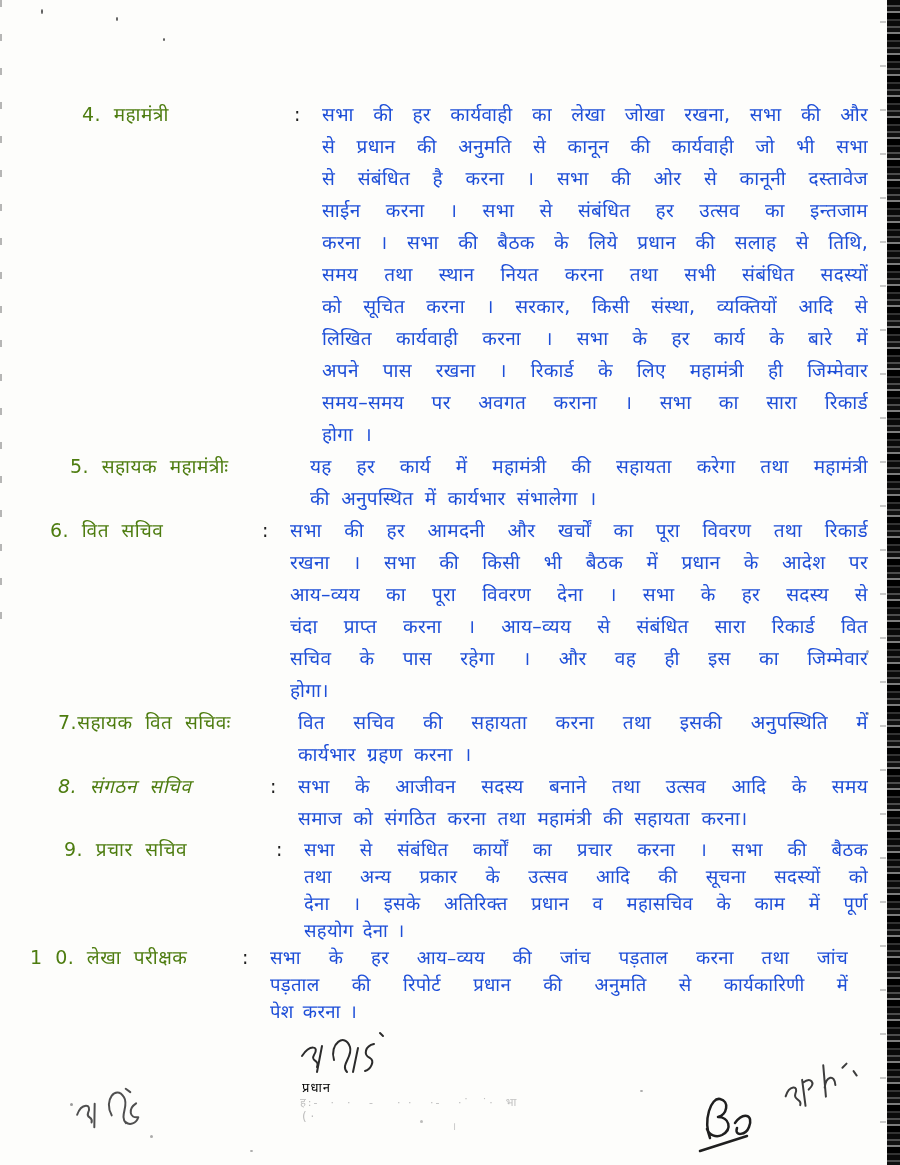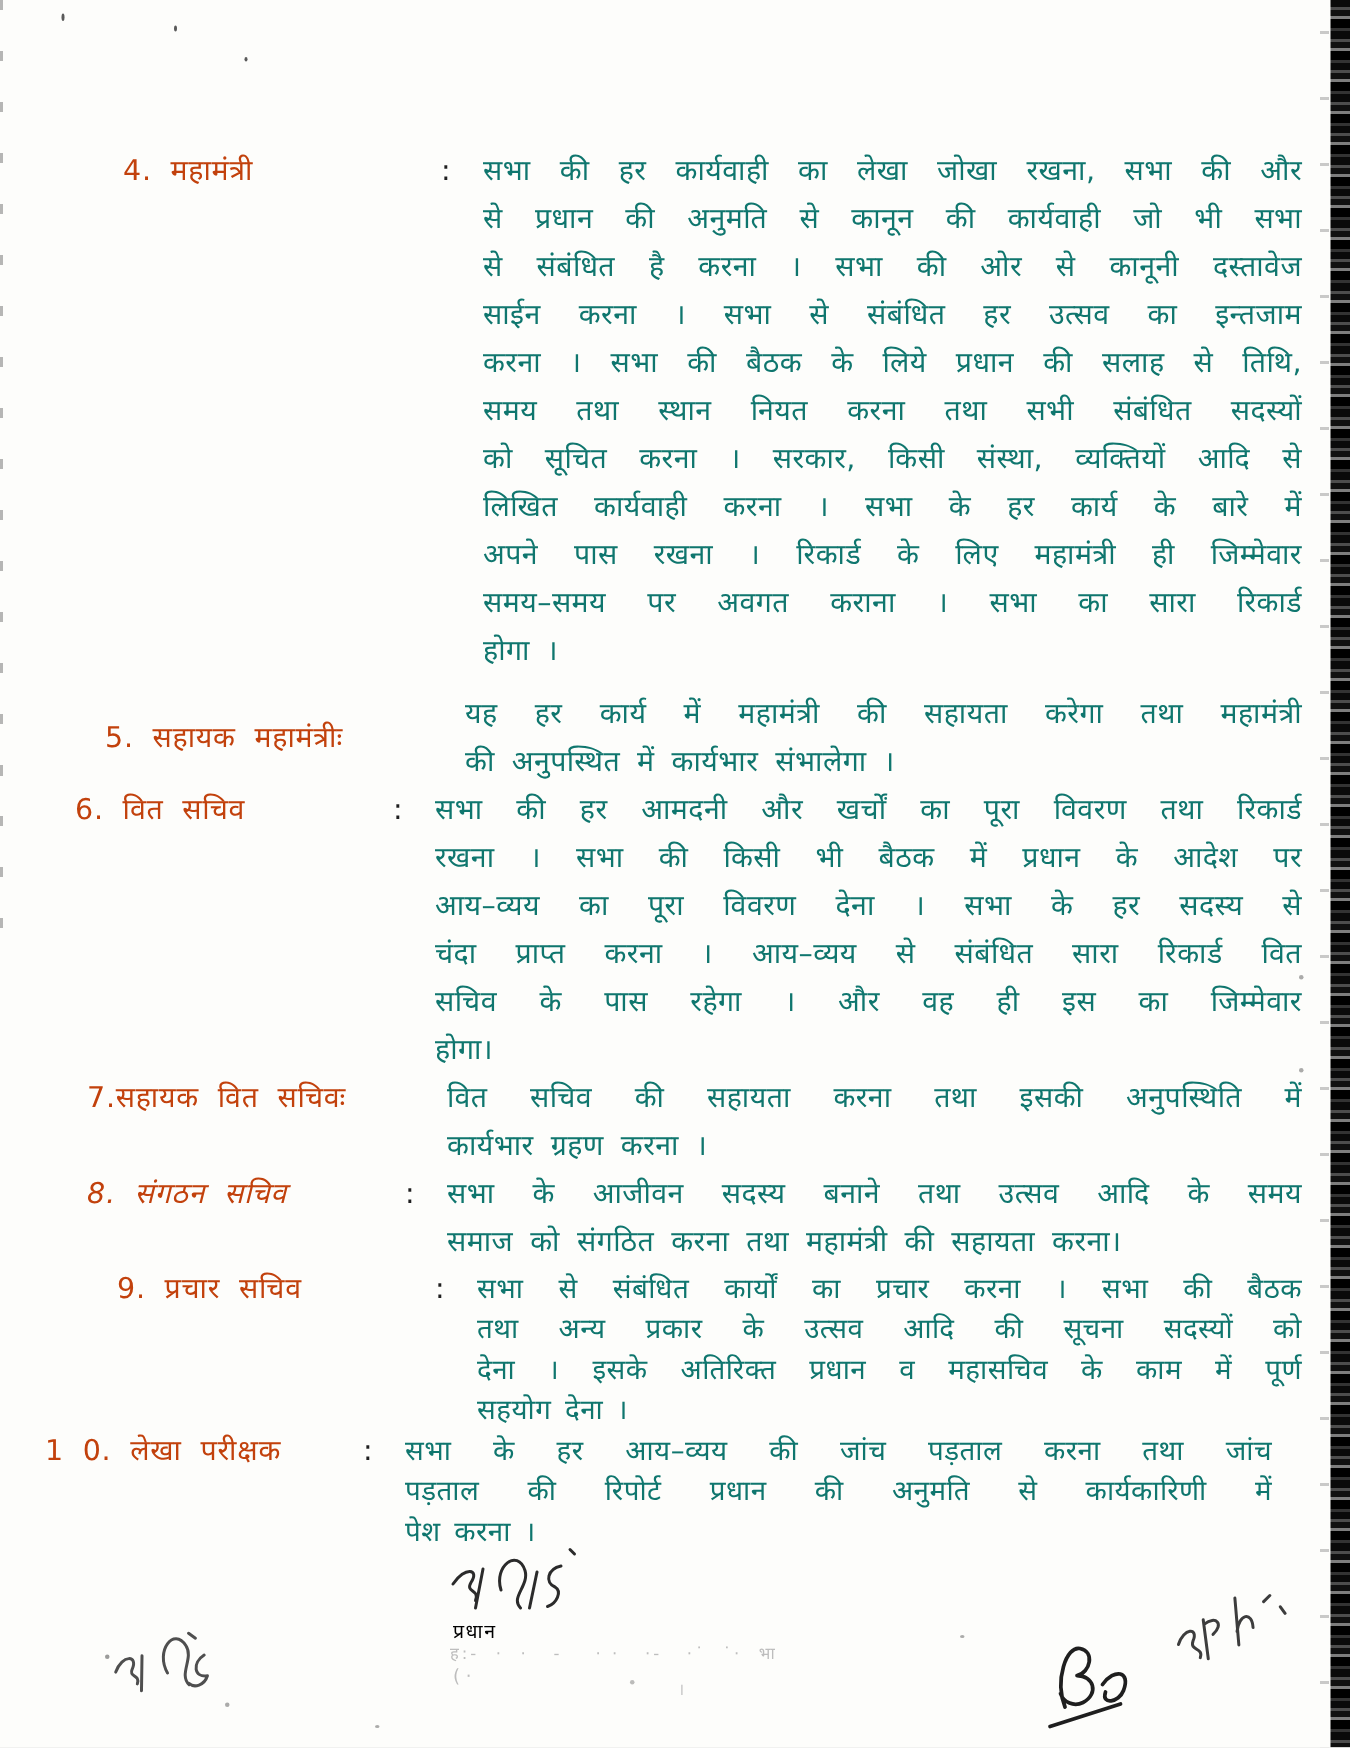--- a/index.html
+++ b/index.html
@@ -28,39 +28,39 @@
     position:absolute;top:0;left:0;width:2px;height:640px;opacity:.5;
     background:repeating-linear-gradient(180deg,#6f6f6f 0 7px,transparent 7px 34px);
   }
   .speck{position:absolute;background:#5a5a5a;border-radius:50%;}
   
   .content{position:absolute;left:0;top:98px;width:868px;}
   .row{display:flex;align-items:flex-start;}
   .label{
     flex:0 0 212px;
     font-size:19px;letter-spacing:.5px;word-spacing:6px;
-    color:#c2410c;white-space:nowrap;
+    color:#4d7c0f;white-space:nowrap;
   }
   .colon{flex:0 0 28px;font-size:19px;color:#1f1f1f;text-align:left;}
   .body{
     flex:1;max-width:578px;
-    font-size:19px;color:#0f766e;word-spacing:5px;letter-spacing:.3px;
+    font-size:19px;color:#1d4ed8;word-spacing:5px;letter-spacing:.3px;
   }
   .r4 .label{padding-left:82px;}
   .r5 .label{padding-left:70px;}
   .r6 .label{padding-left:50px;}
   .r7 .label{padding-left:58px;}
   .r8 .label{padding-left:58px;font-style:italic;}
-  .r9 .label{padding-left:64px;margin-left:14px;}
+  .r9 .label{padding-left:64px;}
   .r10 .label{padding-left:30px;}
   .lh-a .ln{line-height:32px;}
   .lh-b .ln{line-height:27px;}
   .lh-b .body{font-size:18.5px;word-spacing:3px;}
   .ln.j{text-align:justify;text-align-last:justify;}
-  .mt1{margin-top:10px;align-items:center;}
+  .mt1{}
   .mt2{margin-top:2px;}
   
   .stamp{position:absolute;color:#000000;white-space:pre;}
   .stamp-1{left:302px;top:1078px;font-size:13px;letter-spacing:1px;}
   .stamp-2{left:300px;top:1094px;font-size:11px;letter-spacing:2px;color:#bdbdbd;}
   .stamp-3{left:302px;top:1110px;font-size:12px;color:#bdbdbd;}
   .stamp-4{left:452px;top:1118px;font-size:11px;color:#c6c6c6;}
   svg.sig{position:absolute;overflow:visible;}
   .sig path{fill:none;stroke-linecap:round;stroke-linejoin:round;}
 </style>

